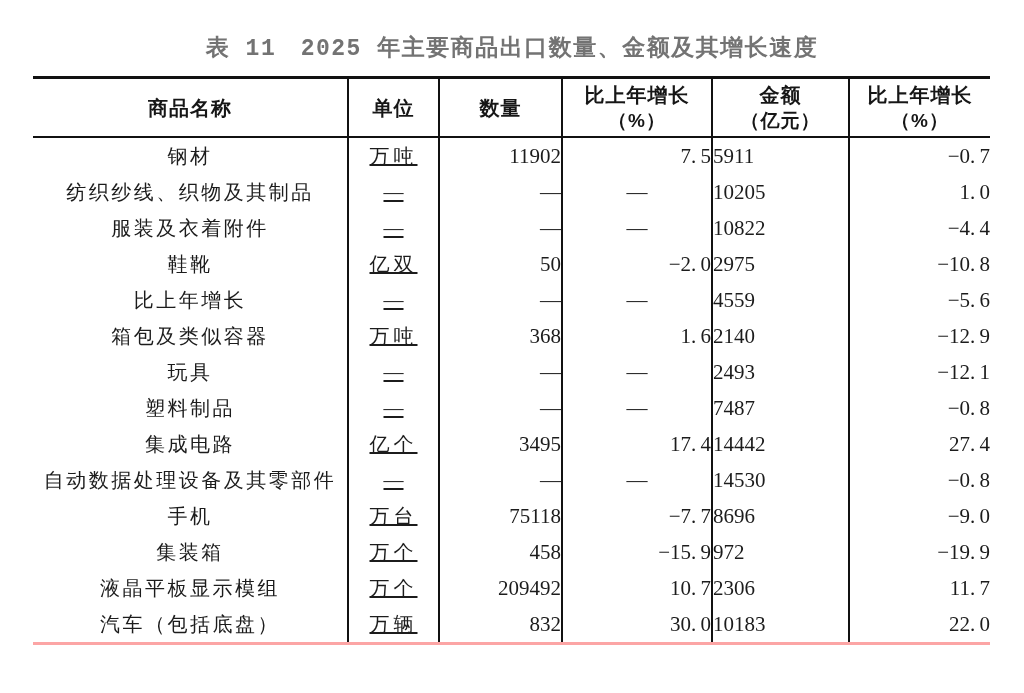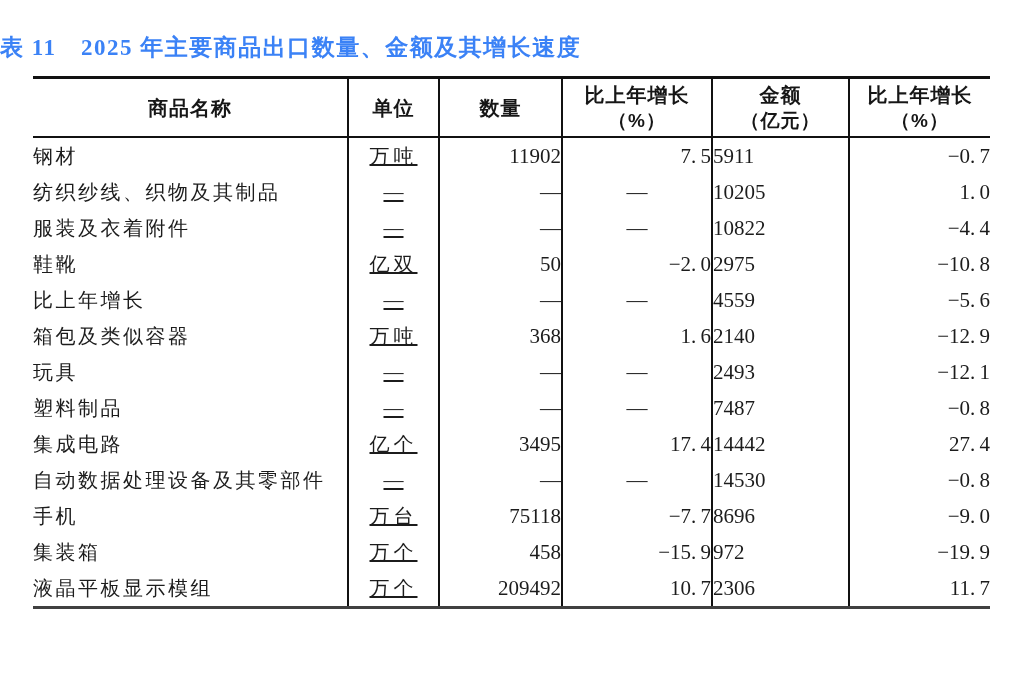--- a/index.html
+++ b/index.html
@@ -11,33 +11,34 @@
     position: relative;
     width: 1024px;
     height: 693px;
     background: #ffffff;
     color: #1c1c1c;
     font-family: "Liberation Serif", "DejaVu Serif", serif;
     overflow: hidden;
   }
   .title {
     padding-top: 32px;
-    font-family: Liberation Serif, serif;
+    text-align: center;
+    font-family: Liberation Mono, monospace;
     font-weight: bold;
     font-size: 23px;
     letter-spacing: 1.5px;
-    color: #3b82f6;
+    color: #737373;
   }
   table.stat {
     border-collapse: collapse;
     table-layout: fixed;
     width: 957px;
     margin: 13px 0 0 33px;
     border-top: 3px solid #111;
-    border-bottom: 3px solid #404040;
+    border-bottom: 3px solid #fca5a5;
   }
   table.stat th, table.stat td {
     padding: 0;
     overflow: visible;
     white-space: nowrap;
   }
   
   table.stat th + th, table.stat td + td {
     border-left: 2px solid #111;
   }
@@ -54,21 +55,21 @@
     color: #161616;
   }
   thead th .sub { font-size: 19px; }
   tbody td {
     height: 36px;
     font-size: 21px;
     vertical-align: middle;
     color: #1c1c1c;
   }
   td.name {
-    text-align: left;
+    text-align: center;
     padding-left: 12px;
     font-size: 20px;
     letter-spacing: 2.5px;
   }
   td.unit {
     text-align: center;
     font-size: 20px;
     letter-spacing: 4px;
     text-decoration: underline;
   }
@@ -219,16 +220,24 @@
           <td class="amount_growth">−19. 9</td>
         </tr>
         <tr>
           <td class="name">液晶平板显示模组</td>
           <td class="unit">万个</td>
           <td class="quantity">209492</td>
           <td class="quantity_growth">10. 7</td>
           <td class="amount">2306</td>
           <td class="amount_growth">11. 7</td>
         </tr>
+        <tr>
+          <td class="name">汽车（包括底盘）</td>
+          <td class="unit">万辆</td>
+          <td class="quantity">832</td>
+          <td class="quantity_growth">30. 0</td>
+          <td class="amount">10183</td>
+          <td class="amount_growth">22. 0</td>
+        </tr>
       </tbody>
   </table>
 
 </div>
 
 </body></html>

